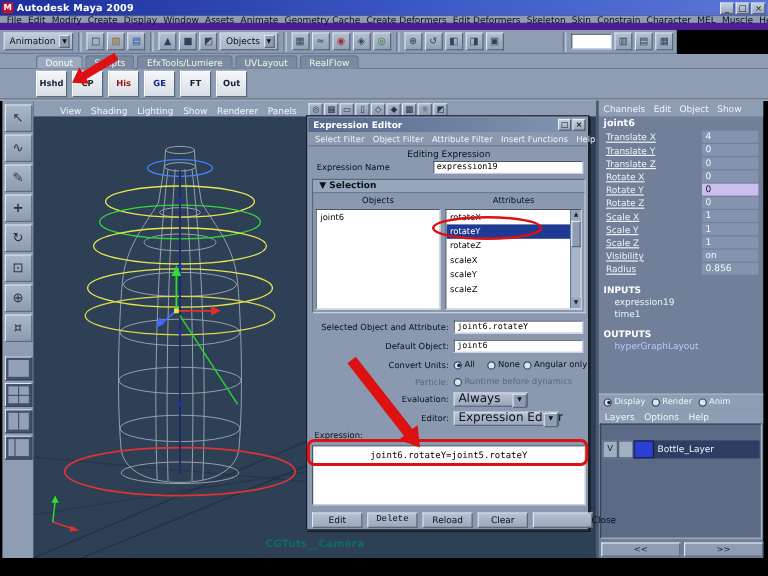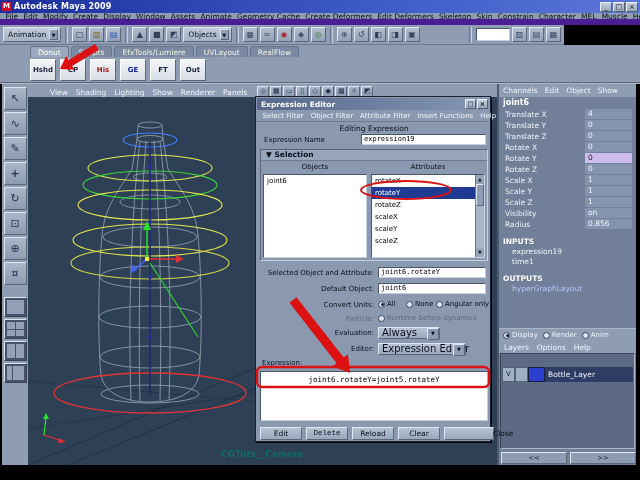--- a/index.html
+++ b/index.html
@@ -35,21 +35,21 @@
 .panelmenu .m{font-size:7.5px;color:#f0f4fa;padding:0 4px;white-space:nowrap;}
 .pmicons{display:flex;gap:1px;margin-left:6px;}
 .pmicon{width:12px;height:11px;background:linear-gradient(#aab7c8,#8d9bb1);border:1px solid;border-color:#dfe7f0 #5c687a #5c687a #dfe7f0;font-size:7px;line-height:9px;text-align:center;color:#26324e;}
 .canvas{position:absolute;left:0;top:13px;width:469px;height:368px;background:#2e4056;overflow:hidden;}
 .cameralabel{position:absolute;left:0;right:0;bottom:6px;text-align:center;color:#0d6e62;font-size:8.5px;font-weight:bold;letter-spacing:.3px;}
 .channelbox{left:497px;top:84px;width:139px;height:381px;background:#717f99;border-left:2px solid #4a5870;}
 .cbmenu{height:13px;background:#8e9cb4;display:flex;align-items:center;padding-left:4px;gap:7px;}
 .cbmenu span{font-size:7.5px;color:#f0f4fa;}
 .nodename{height:12px;line-height:12px;padding-left:4px;color:#fff;font-weight:bold;font-size:8px;}
 .chrow{position:relative;height:11px;}
-.chlabel{position:absolute;left:6px;top:1px;color:#eef2f8;font-size:7.5px;white-space:nowrap;}
+.chlabel{position:absolute;left:6px;top:1px;color:#eef2f8;font-size:7.5px;white-space:nowrap;text-decoration:underline;}
 .chval{position:absolute;left:86px;top:0;width:47px;height:10px;background:#8494ae;color:#f4f7fb;font-size:7.5px;line-height:10px;padding-left:3px;}
 .chval.hl{background:#cdbdee;color:#141428;}
 .cbheader{padding-left:4px;margin-top:7px;color:#fff;font-weight:bold;font-size:7.5px;height:10px;}
 .cbitem{padding-left:13px;color:#eef2f8;font-size:7.5px;height:10px;line-height:10px;}
 .cbitem.out{color:#b9c6ff;}
 .layerhdr{position:absolute;left:0;top:244px;width:137px;height:13px;background:#8e9cb4;border-top:1px solid #aab6c6;display:flex;align-items:center;gap:5px;padding-left:4px;}
 .lmode{display:flex;align-items:center;gap:2px;color:#f0f4fa;font-size:7px;}
 .radio{width:7px;height:7px;border-radius:50%;background:#dfe5ee;border:1px solid #39435a;position:relative;display:inline-block;}
 .radio.sel:after{content:"";position:absolute;left:1.5px;top:1.5px;width:3px;height:3px;border-radius:50%;background:#16213a;}
 .layermenu{position:absolute;left:0;top:257px;width:137px;height:12px;background:#8e9cb4;display:flex;align-items:center;gap:8px;padding-left:5px;}

